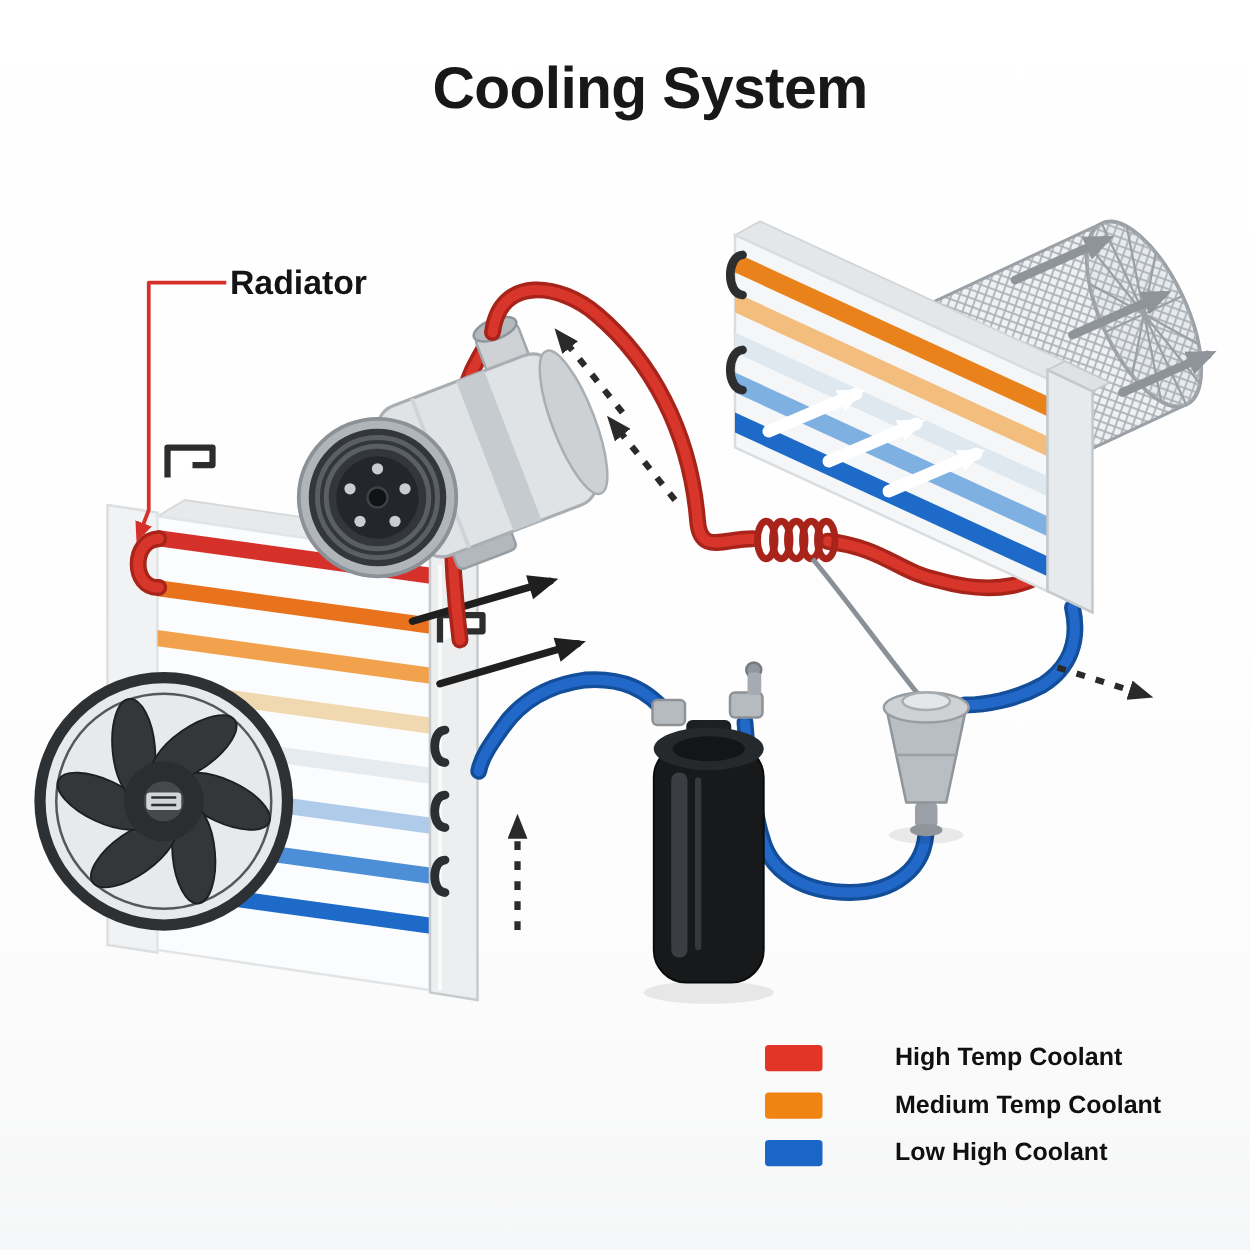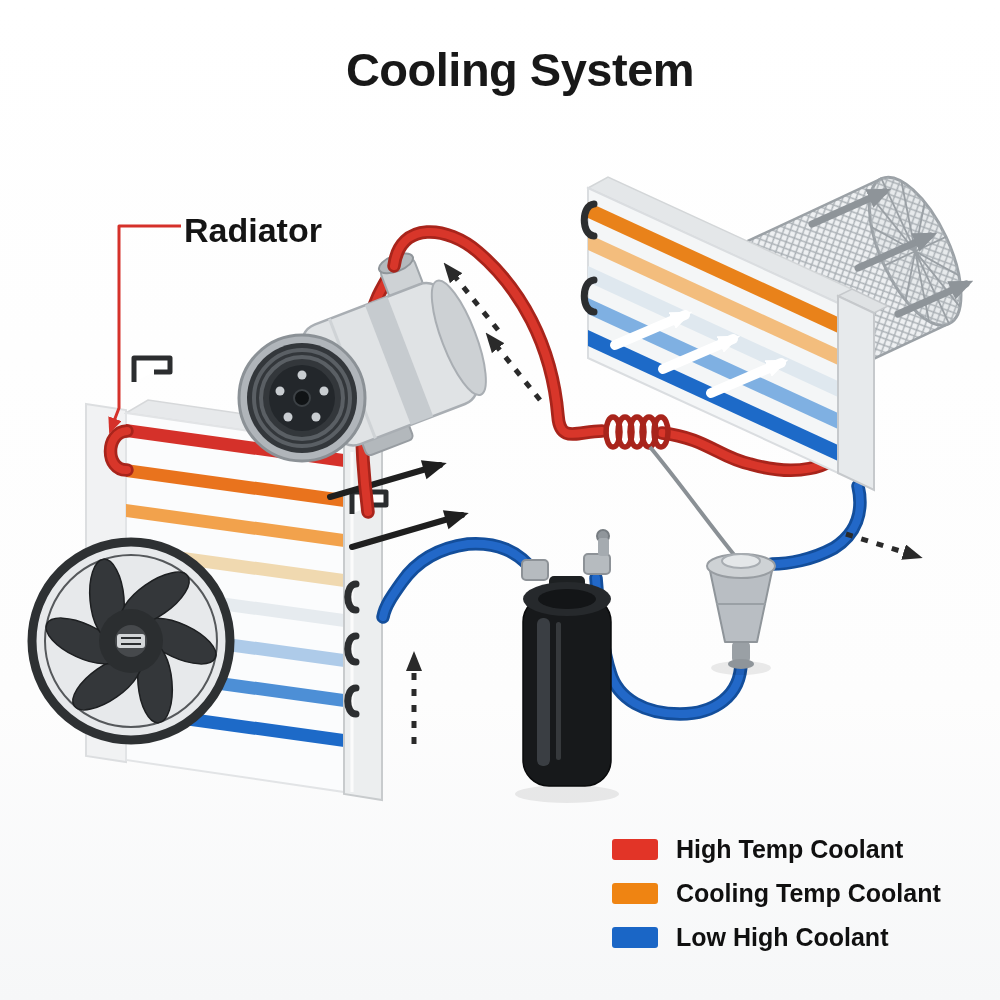--- a/index.html
+++ b/index.html
@@ -11,27 +11,27 @@
     position:relative;width:1000px;height:1000px;
     background:linear-gradient(180deg,#ffffff 0%,#fdfdfd 70%,#f6f7f8 100%);
     padding-left:40px;
   }
   .title{
     position:absolute;top:42px;left:0;right:0;margin:0;text-align:center;
     font-size:47px;font-weight:800;color:#181818;letter-spacing:-0.5px;
   }
   .radiator-label{
     position:absolute;left:184px;top:211px;
-    font-size:34px;font-weight:600;color:#141414;
+    font-size:27px;font-weight:600;color:#141414;
   }
   .diagram{position:absolute;left:0;top:0;width:1000px;height:1000px;}
   .legend{position:absolute;left:612px;top:835px;display:flex;flex-direction:column;gap:15px;}
   .legend-row{display:flex;align-items:center;gap:18px;}
   .swatch{width:46px;height:21px;border-radius:3px;background:#ccc;flex:0 0 auto;}
-  .legend-text{font-size:25px;font-weight:600;color:#101010;white-space:nowrap;}
+  .legend-text{font-size:20px;font-weight:600;color:#101010;white-space:nowrap;margin-left:40px;}
 
   
   .pu{fill:none;stroke-linecap:round;stroke-linejoin:round;stroke-width:13.5px;}
   .pm{fill:none;stroke-linecap:round;stroke-linejoin:round;stroke-width:8px;}
   .pur{stroke:#a8241b;} .pmr{stroke:#d8362a;}
   .pub{stroke:#134e9b;} .pmb{stroke:#2268c8;}
 
   .dash{fill:none;stroke:#2a2a2a;stroke-width:5;stroke-dasharray:7 9;}
   .solidarrow{fill:none;stroke:#1f1f1f;stroke-width:6;stroke-linecap:round;}
   .whitearrow{fill:none;stroke:#ffffff;stroke-width:10;stroke-linecap:round;}
@@ -263,21 +263,21 @@
     <path d="M181,226 L119,226 L119,408 L111,429" fill="none" stroke="#d5312a" stroke-width="3" stroke-linejoin="round" marker-end="url(#mRed)"></path>
   </svg>
 
   <div class="legend">
     <div class="legend-row">
       <span class="swatch" fill="#e23427" style="background: rgb(226, 52, 39);"></span>
       <span class="legend-text">High Temp Coolant</span>
     </div>
     <div class="legend-row">
       <span class="swatch" fill="#ef8412" style="background: rgb(239, 132, 18);"></span>
-      <span class="legend-text">Cooling Temp Coolant</span>
+      <span class="legend-text">Medium Temp Coolant</span>
     </div>
     <div class="legend-row">
       <span class="swatch" fill="#1a66c6" style="background: rgb(26, 102, 198);"></span>
       <span class="legend-text">Low High Coolant</span>
     </div>
   </div>
 
 </div>
 
 </body></html>

